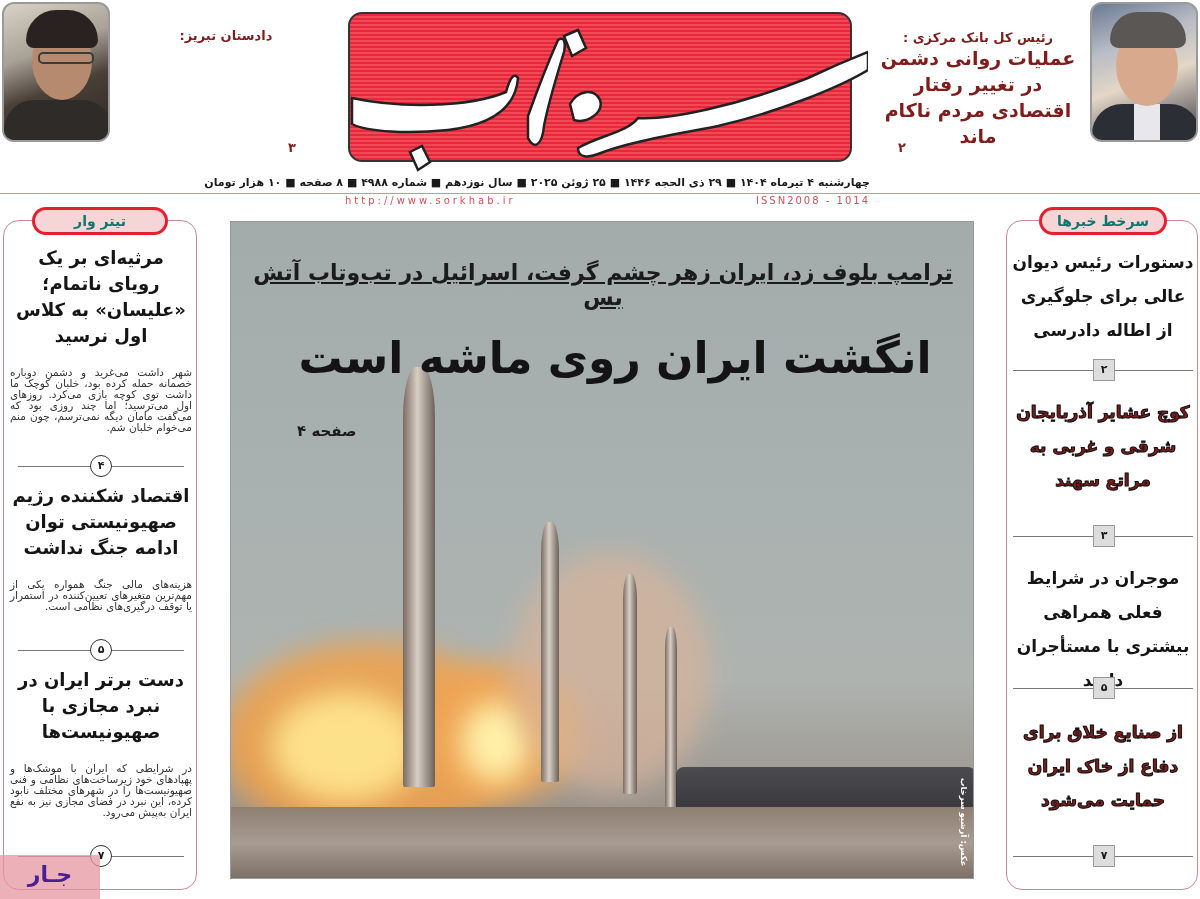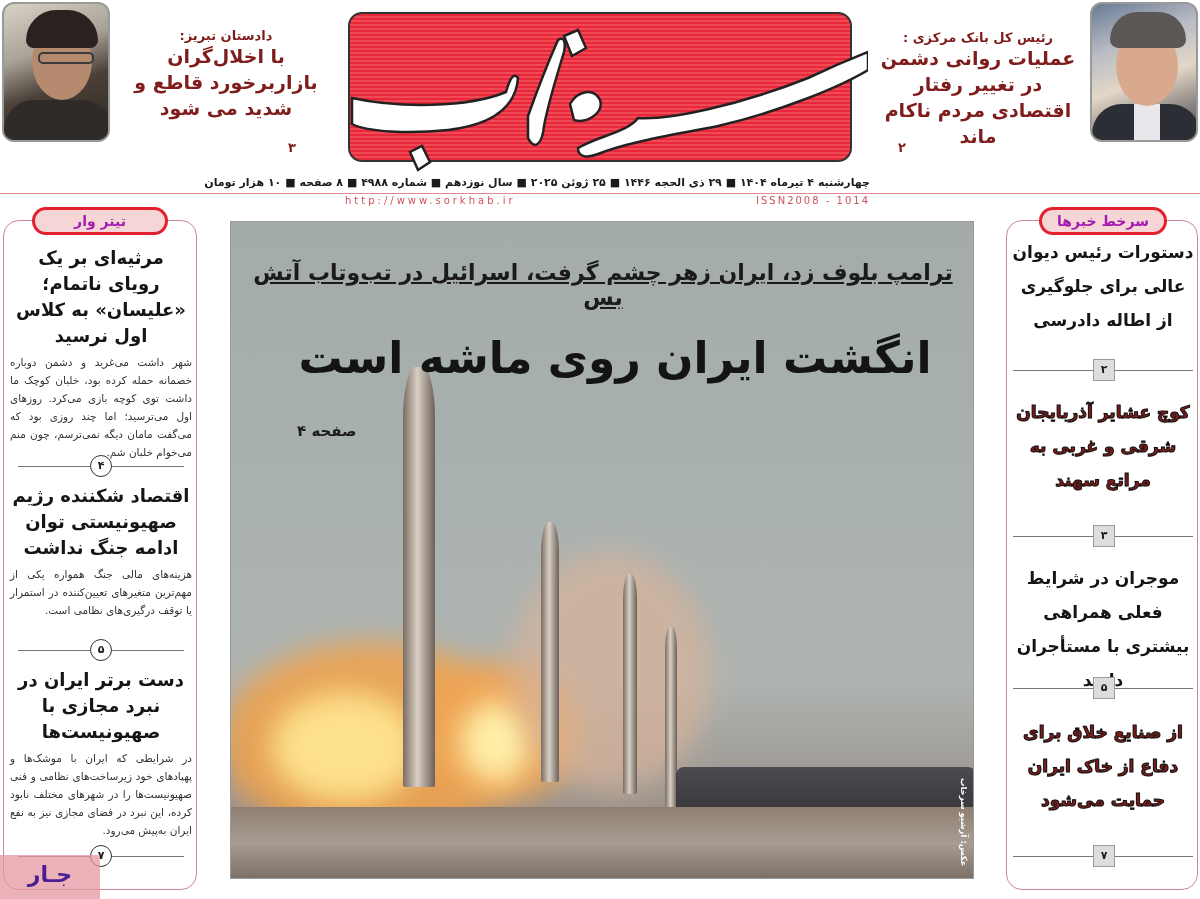--- a/index.html
+++ b/index.html
@@ -38,27 +38,27 @@
   .rule-red { position: absolute; left: 0; top: 193px; width: 1200px; height: 1px; background: #e28a92; }
   .urlline { position: absolute; left: 345px; top: 195px; width: 525px; height: 14px; font-size: 10px; color: #d0505a; letter-spacing: 3px; direction: ltr; }
   .urlline .url { position: absolute; left: 0; top: 0; }
   .urlline .issn { position: absolute; right: 0; top: 0; letter-spacing: 2px; }
 
   
   .col-box { position: absolute; border: 1.5px solid #c98a92; border-radius: 16px; background: #fff; }
   .col-left { left: 3px; top: 220px; width: 194px; height: 670px; }
   .col-right { left: 1006px; top: 220px; width: 192px; height: 670px; }
   .pill { position: absolute; top: -14px; height: 28px; border-radius: 14px; background: #e4202e; padding: 3px; }
-  .pill span { display: block; height: 22px; border-radius: 11px; background: #f6d5d7; text-align: center; font-size: 14px; font-weight: bold; line-height: 22px; color: #a21caf; }
+  .pill span { display: block; height: 22px; border-radius: 11px; background: #f6d5d7; text-align: center; font-size: 14px; font-weight: bold; line-height: 22px; color: #0f766e; }
   .col-left .pill { left: 28px; width: 136px; }
   .col-right .pill { left: 32px; width: 128px; }
 
   .lstory { position: absolute; left: 6px; width: 182px; text-align: center; }
   .lstory h3 { font-size: 18px; font-weight: bold; line-height: 26px; color: #151515; }
-  .lstory p { font-size: 10.5px; line-height: 18px; text-align: justify; color: #333; margin-top: 4px; }
+  .lstory p { font-size: 10.5px; line-height: 11px; text-align: justify; color: #333; margin-top: 18px; }
   .divider { position: absolute; left: 14px; width: 166px; height: 22px; }
   .divider .line { position: absolute; left: 0; right: 0; top: 11px; height: 1px; background: #777; }
   .divider .circ { position: absolute; left: 72px; top: 0; width: 22px; height: 22px; border-radius: 50%; border: 1.5px solid #333; background: #fff; font-size: 11px; font-weight: bold; text-align: center; line-height: 19px; }
   .rdivider { position: absolute; left: 6px; width: 180px; height: 22px; }
   .rdivider .line { position: absolute; left: 0; right: 0; top: 11px; height: 1px; background: #777; }
   .rdivider .sq { position: absolute; left: 80px; top: 0; width: 22px; height: 22px; border: 1px solid #999; background: #ddd; font-size: 11px; font-weight: bold; text-align: center; line-height: 20px; }
   .rstory { position: absolute; left: 4px; width: 184px; text-align: center; font-size: 17px; font-weight: bold; line-height: 34px; color: #151515; }
   .outline { color: #7f1d1d; -webkit-text-stroke: 1px #111; text-shadow: 0 0 1px #111; }
 
   .watermark { position: absolute; left: 0; top: 855px; width: 100px; height: 44px; background: rgba(230,150,160,0.75); color: #4c1d95; font-size: 22px; font-weight: bold; text-align: center; line-height: 40px; }
@@ -102,21 +102,20 @@
   </div>
 
   <div class="photo-frame photo-left">
     <div class="body"></div>
       <div class="face"></div>
       <div class="hair"></div>
       <div class="glasses"></div>
   </div>
   <div class="side-story story-left">
     <div class="kicker">دادستان تبریز:</div>
-    <div class="headline">با اخلال‌گران بازاربرخورد قاطع و شدید می شود</div>
     <div class="pageref">۳</div>
   </div>
 
   <div class="dateline">چهارشنبه ۴ تیرماه ۱۴۰۴ ■ ۲۹ ذی الحجه ۱۴۴۶ ■ ۲۵ ژوئن ۲۰۲۵ ■ سال نوزدهم ■ شماره ۴۹۸۸ ■ ۸ صفحه ■ ۱۰ هزار تومان</div>
   <div class="rule-red"></div>
   <div class="urlline">
     <span class="url">http://www.sorkhab.ir</span>
     <span class="issn">ISSN2008 - 1014</span>
   </div>
 </div>
@@ -172,21 +171,21 @@
   <div class="title-main">انگشت ایران روی ماشه است</div>
   <div class="pageref-main">صفحه ۴</div>
   <div class="credit">عکس: آرشیو سرخاب</div>
 </div>
 
 <div class="col-box col-right">
   <div class="pill">
       <span>سرخط خبرها</span>
     </div>
 
-  <div class="rstory" style="top:14px;"><span>دستورات رئیس دیوان عالی برای جلوگیری از اطاله دادرسی</span></div>
+  <div class="rstory" style="top:24px;"><span>دستورات رئیس دیوان عالی برای جلوگیری از اطاله دادرسی</span></div>
   <div class="rdivider" style="top:138px;">
       <div class="line"></div>
       <div class="sq">۲</div>
     </div>
 
   <div class="rstory outline" style="top:174px;"><span>کوچ عشایر آذربایجان شرقی و غربی به مراتع سهند</span></div>
   <div class="rdivider" style="top:304px;">
       <div class="line"></div>
       <div class="sq">۳</div>
     </div>

